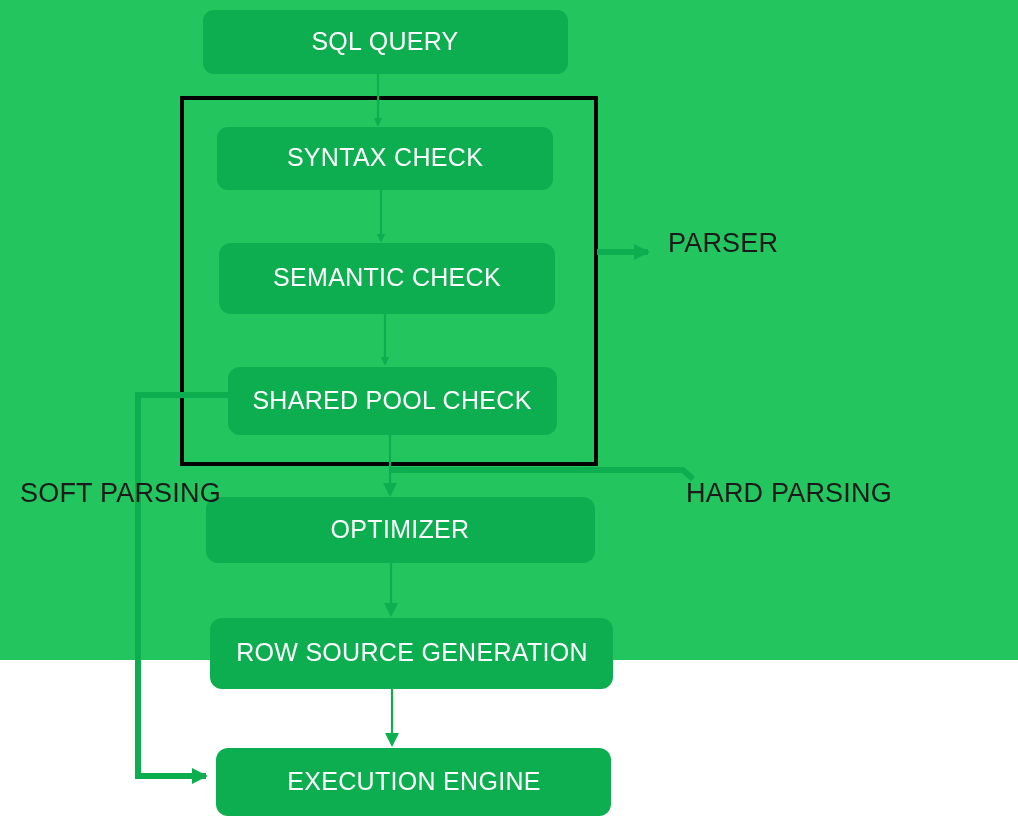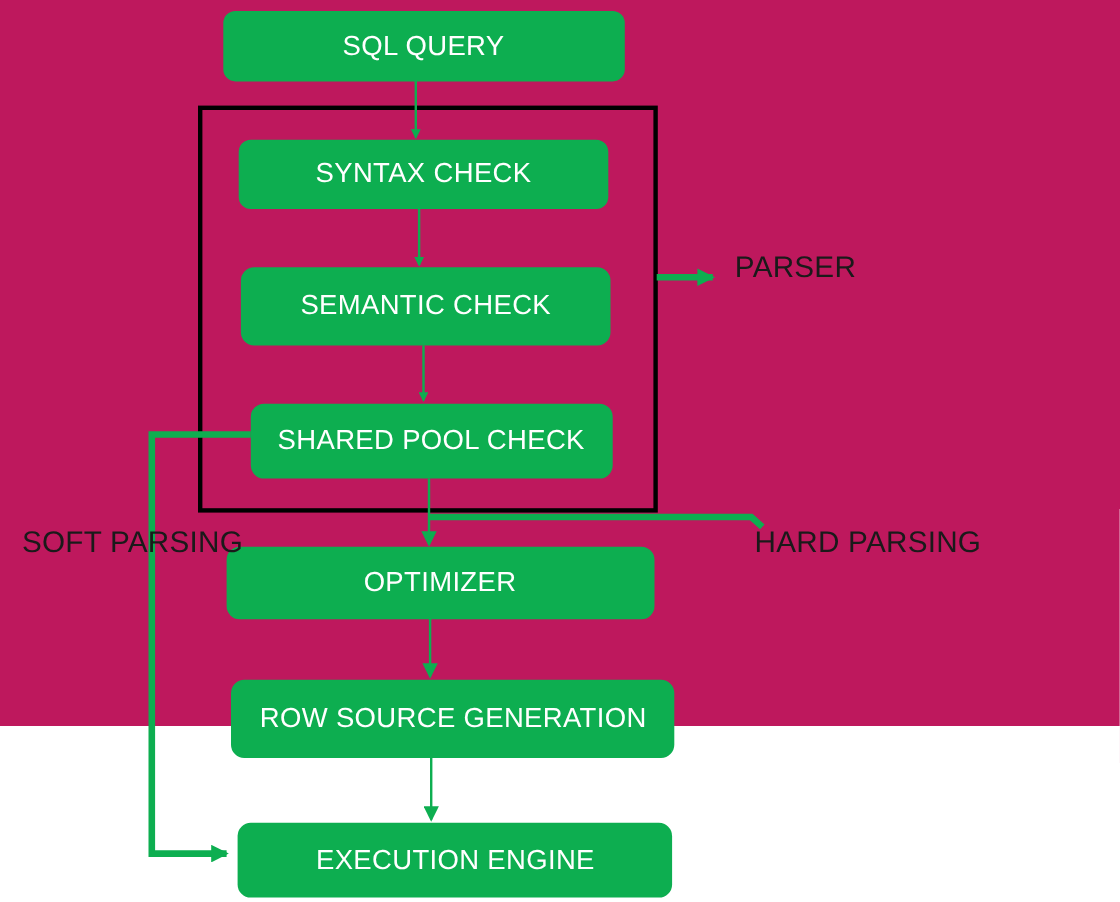--- a/index.html
+++ b/index.html
@@ -10,21 +10,21 @@
   body {
     width: 1018px;
     height: 820px;
     font-family: "Liberation Sans", sans-serif;
     overflow: hidden;
   }
   #diagram-root {
     position: relative;
     width: 1018px;
     height: 660px;
-    background: #be185d;
+    background: #22c55e;
   }
   svg#flow-svg {
     position: absolute;
     top: 0;
     left: 0;
     width: 1018px;
     height: 820px;
     display: block;
   }
   .node-label {

